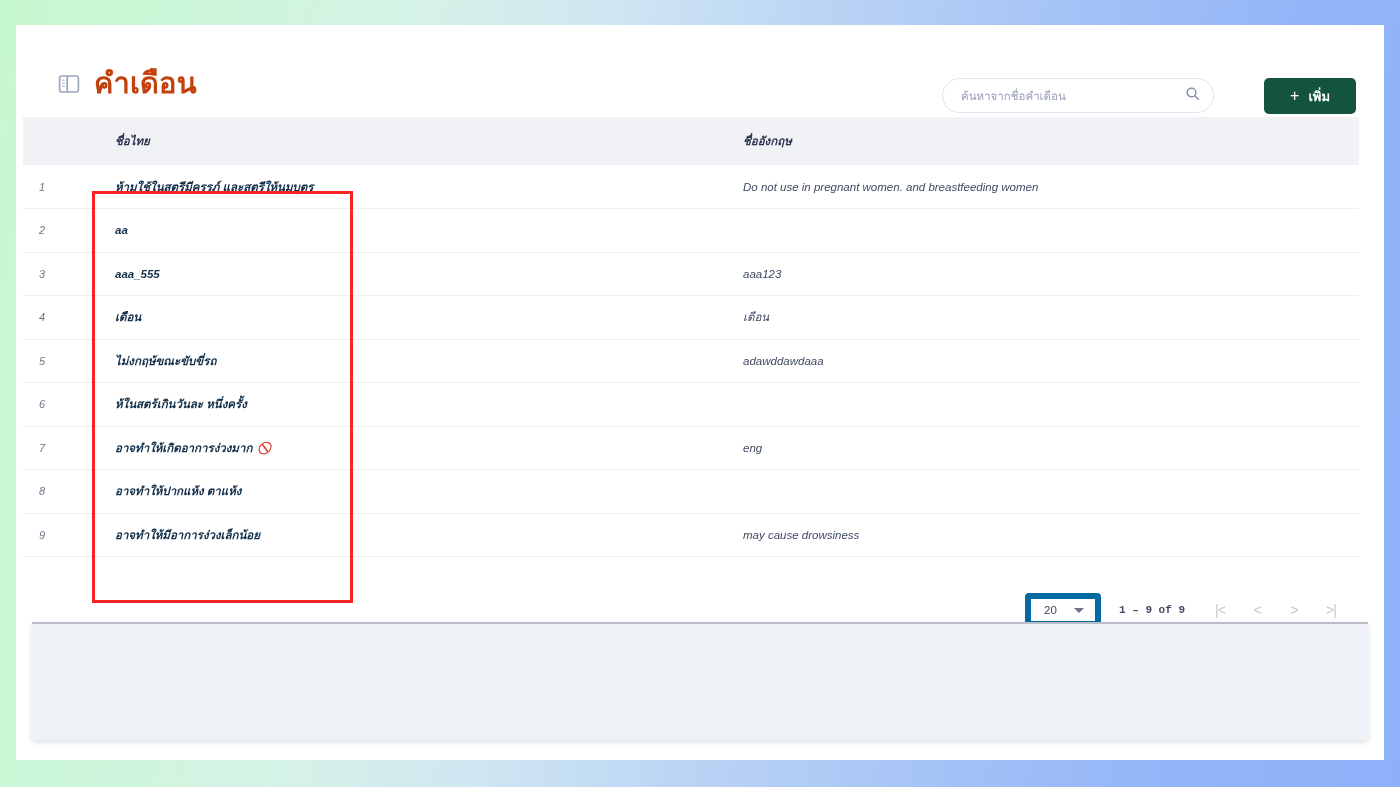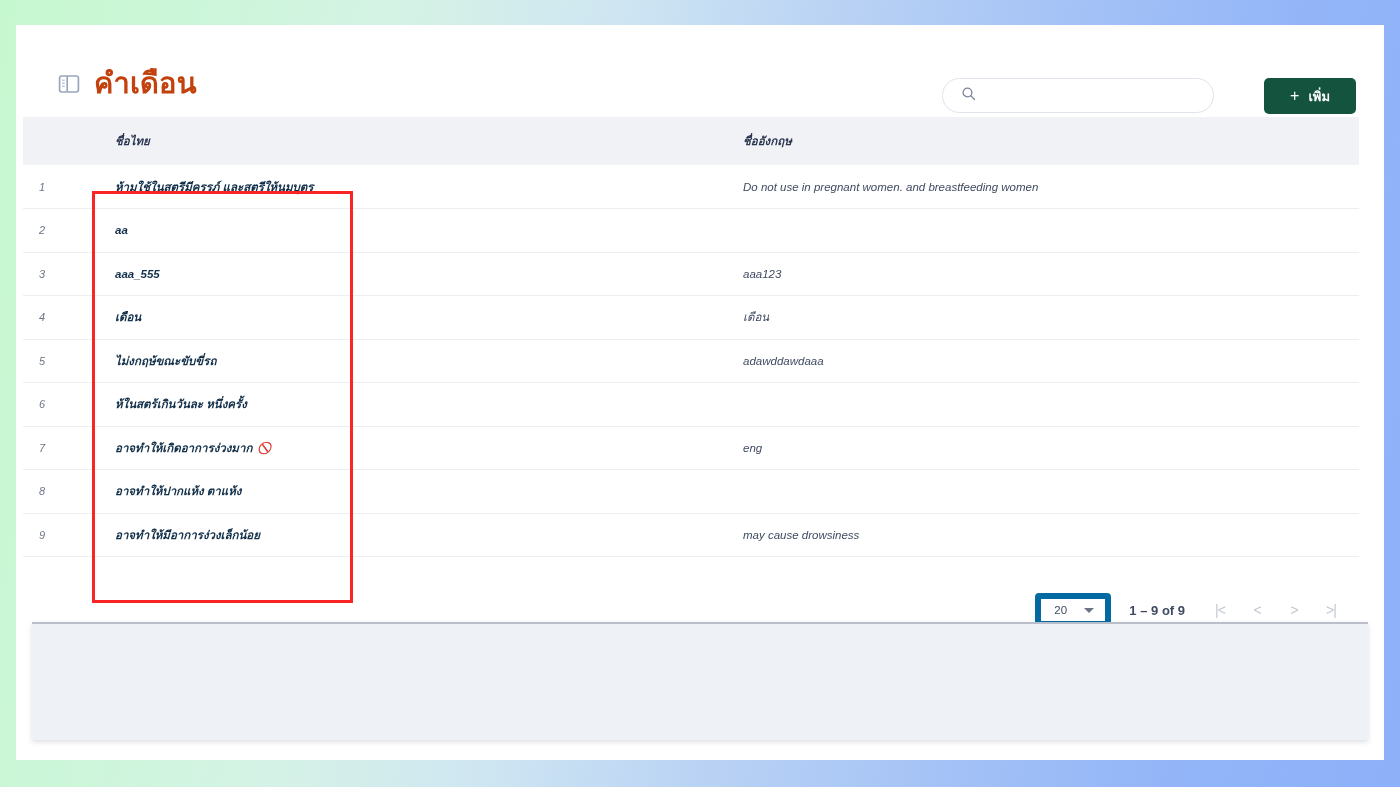--- a/index.html
+++ b/index.html
@@ -195,21 +195,21 @@
     color: #3f4a60;
     cursor: pointer;
   }
   .caret {
     width: 0; height: 0;
     border-left: 5px solid transparent;
     border-right: 5px solid transparent;
     border-top: 5px solid #6b7384;
   }
 
-  .range-label { font-size: 13px; font-weight: 700; color: #3f4a60; }
+  .range-label { font-size: 11px; font-weight: 700; color: #3f4a60; font-family: Liberation Mono, monospace; }
 
   .pager-btns { display: flex; align-items: center; gap: 11px; margin-left: 4px; }
   .pager-btn {
     width: 26px; height: 26px;
     display: flex; align-items: center; justify-content: center;
     background: transparent; border: 0;
     color: #c3c7d0;
     font-size: 14px;
     font-family: inherit;
     cursor: default;
@@ -242,20 +242,21 @@
           <line x1="9.2" y1="3.2" x2="9.2" y2="18.8" stroke="#9aa6bd" stroke-width="1.7"></line>
           <line x1="4.1" y1="7.2" x2="6.7" y2="7.2" stroke="#b3bccd" stroke-width="1.3"></line>
           <line x1="4.1" y1="10.2" x2="6.7" y2="10.2" stroke="#b3bccd" stroke-width="1.3"></line>
           <line x1="4.1" y1="13.2" x2="6.7" y2="13.2" stroke="#b3bccd" stroke-width="1.3"></line>
         </svg>
       </span>
       <span class="page-title">คำเดือน</span>
     </div>
 
     <div class="search-wrap">
+      <input class="search-input" type="text" placeholder="ค้นหาจากชื่อคำเดือน" style="">
       <span>
         <svg class="search-icon" viewBox="0 0 16 16" fill="none" xmlns="http://www.w3.org/2000/svg">
           <circle cx="6.9" cy="6.9" r="4.7" stroke="#7b869c" stroke-width="1.4"></circle>
           <line x1="10.4" y1="10.4" x2="14.4" y2="14.4" stroke="#7b869c" stroke-width="1.4" stroke-linecap="round"></line>
         </svg>
       </span>
     </div>
 
     <button class="add-btn">
       <span class="plus-glyph">+</span>

